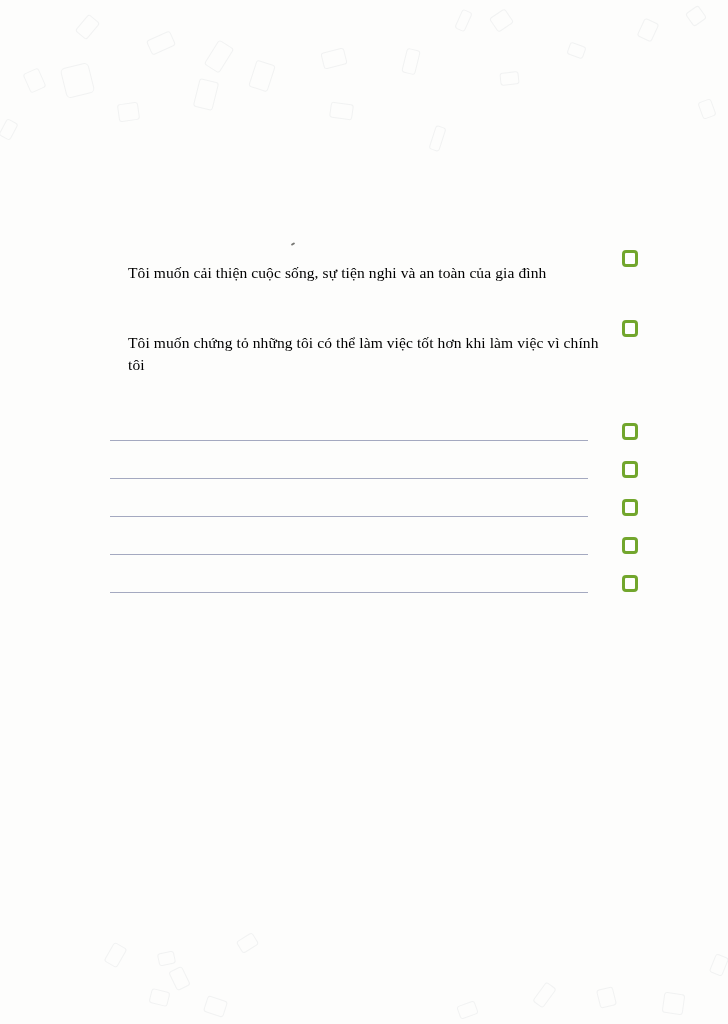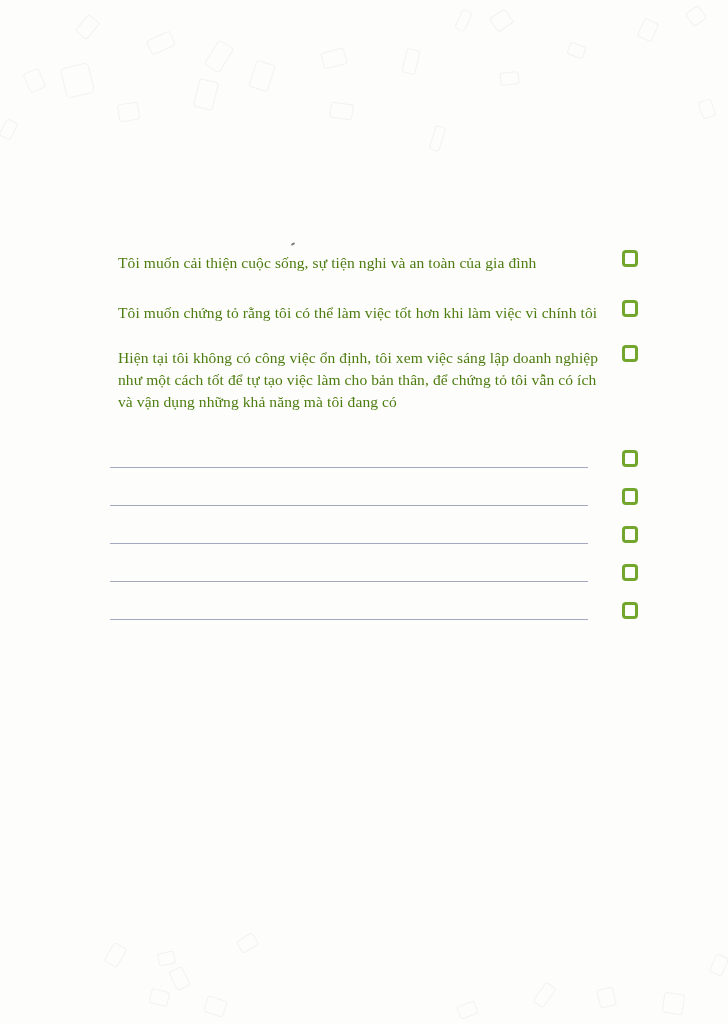--- a/index.html
+++ b/index.html
@@ -30,25 +30,25 @@
     left: 112px;
     top: 246px;
     width: 526px;
   }
   .check-item {
     display: flex;
     align-items: flex-start;
     justify-content: space-between;
   }
   .item-text {
-    margin: 6px;
+    margin: 16px;
     width: 494px;
     font-size: 15.5px;
     line-height: 22px;
-    color: #4d7c0f;
+    color: #000000;
     letter-spacing: 0.1px;
   }
   .checkbox {
     display: block;
     width: 10px;
     height: 11px;
     border: 3px solid #72a62d;
     border-radius: 4px;
     background: #ffffff;
     flex: 0 0 auto;
@@ -117,29 +117,25 @@
   <div class="speck" style="left:291px;top:243px;"></div>
 
   <div class="content">
 
     <div class="check-item mb-1">
       <p class="item-text">Tôi muốn cải thiện cuộc sống, sự tiện nghi và an toàn của gia đình</p>
       <span class="checkbox"></span>
     </div>
 
     <div class="check-item mb-2">
-      <p class="item-text">Tôi muốn chứng tỏ rằng tôi có thể làm việc tốt hơn khi làm việc vì chính tôi</p>
+      <p class="item-text">Tôi muốn chứng tỏ những tôi có thể làm việc tốt hơn khi làm việc vì chính tôi</p>
       <span class="checkbox"></span>
     </div>
 
 
-    <div class="check-item">
-      <p class="item-text">Hiện tại tôi không có công việc ổn định, tôi xem việc sáng lập doanh nghiệp như một cách tốt để tự tạo việc làm cho bản thân, để chứng tỏ tôi vẫn có ích và vận dụng những khả năng mà tôi đang có</p>
-      <span class="checkbox"></span>
-    </div>
 
     <div class="write-in-section">
       <div class="blank-row">
         <span class="blank-line"></span>
         <span class="checkbox"></span>
       </div>
       <div class="blank-row">
         <span class="blank-line"></span>
         <span class="checkbox"></span>
       </div>

